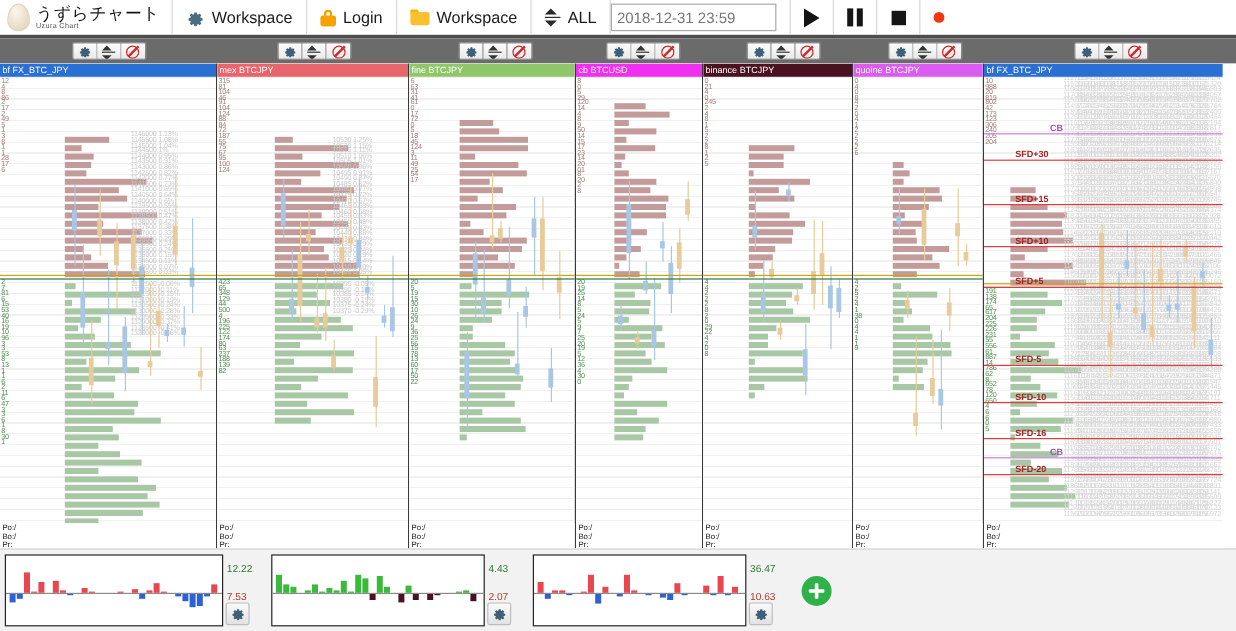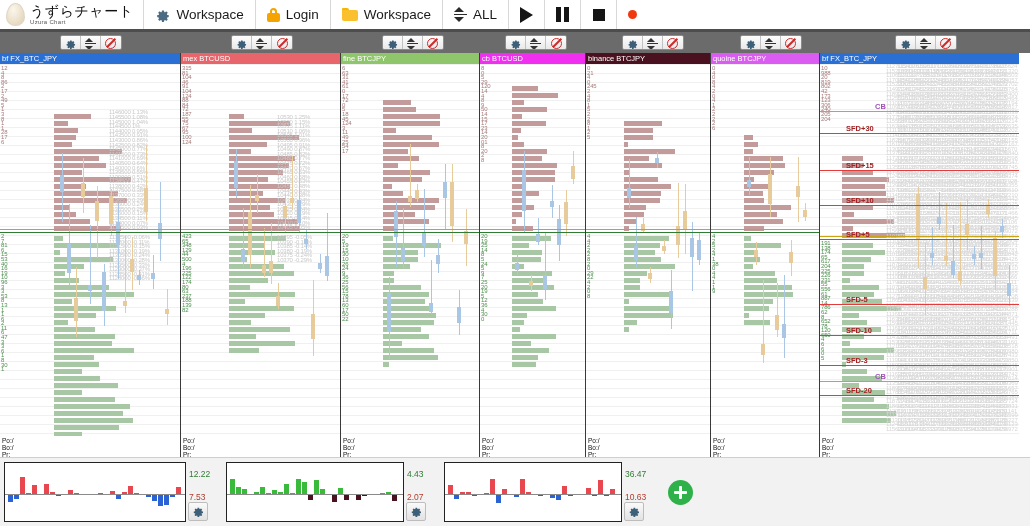--- a/index.html
+++ b/index.html
@@ -255,20 +255,23 @@
   <div class="tb-item">
     <span class="ic updown-ic">
       <i class="up"></i>
         <b></b>
         <i class="dn"></i>
     </span>
     <span class="lbl">ALL</span>
   </div>
 
 
+  <div class="tb-item" style="padding-left:0">
+    <input id="date-input" type="text" value="" placeholder="2018-12-31 23:59" style="">
+  </div>
 
   <div class="ctl-btn">
     <span class="tri"></span>
   </div>
   <div class="ctl-btn">
     <span class="pausebars">
         <span></span>
         <span></span>
       </span>
   </div>
@@ -614,21 +617,21 @@
         <div class="midline" style="top: 168px;"></div>
         <div class="midline2" style="top: 165px;"></div>
       </div>
       <div class="pfoot">
         <div>Po:/</div>
         <div>Bo:/</div>
         <div>Pr:</div>
       </div>
     </div>
     <div class="panel" style="width: 160px;">
-      <div class="ptitle" style="background: rgb(232, 101, 107);">mex BTCUSD</div>
+      <div class="ptitle" style="background: rgb(232, 101, 107);">mex BTCJPY</div>
       <div class="pbody">
         <div class="grid"></div>
         <div class="dbar ask" style="left: 48px; top: 162px; width: 70.8px; height: 5px;"></div>
         <div class="dbar ask" style="left: 48px; top: 155px; width: 68.6px; height: 5px;"></div>
         <div class="dbar ask" style="left: 48px; top: 148px; width: 44.8px; height: 5px;"></div>
         <div class="dbar ask" style="left: 48px; top: 141px; width: 40.9px; height: 5px;"></div>
         <div class="dbar ask" style="left: 48px; top: 134px; width: 56.7px; height: 5px;"></div>
         <div class="dbar ask" style="left: 48px; top: 127px; width: 33.9px; height: 5px;"></div>
         <div class="dbar ask" style="left: 48px; top: 120px; width: 61.2px; height: 5px;"></div>
         <div class="dbar ask" style="left: 48px; top: 113px; width: 39px; height: 5px;"></div>
@@ -2348,21 +2351,21 @@
         <div class="sfd-lbl" style="top: 97px; left: 26px;">SFD+15</div>
         <div class="sfd" style="top: 141px;"></div>
         <div class="sfd-lbl" style="top: 132px; left: 26px;">SFD+10</div>
         <div class="sfd" style="top: 175px;"></div>
         <div class="sfd-lbl" style="top: 166px; left: 26px;">SFD+5</div>
         <div class="sfd" style="top: 240px;"></div>
         <div class="sfd-lbl" style="top: 231px; left: 26px;">SFD-5</div>
         <div class="sfd" style="top: 271px;"></div>
         <div class="sfd-lbl" style="top: 262px; left: 26px;">SFD-10</div>
         <div class="sfd" style="top: 301px;"></div>
-        <div class="sfd-lbl" style="top: 292px; left: 26px;">SFD-3</div>
+        <div class="sfd-lbl" style="top: 292px; left: 26px;">SFD-16</div>
         <div class="sfd sfd-cb" style="top: 317px;"></div>
         <div class="sfd-lbl cb" style="top: 308px; left: 55px;">CB</div>
         <div class="sfd" style="top: 331px;"></div>
         <div class="sfd-lbl" style="top: 322px; left: 26px;">SFD-20</div>
         <div class="midline" style="top: 175px;"></div>
         <div class="midline2" style="top: 172px;"></div>
       </div>
       <div class="pfoot">
         <div>Po:/</div>
         <div>Bo:/</div>

